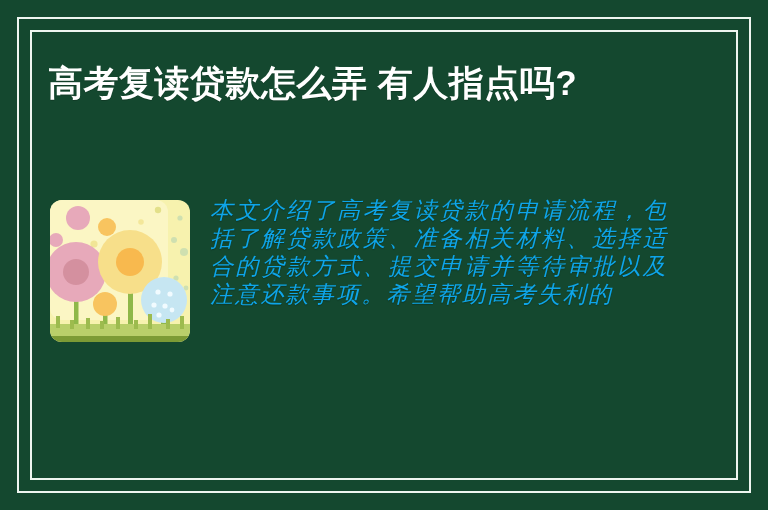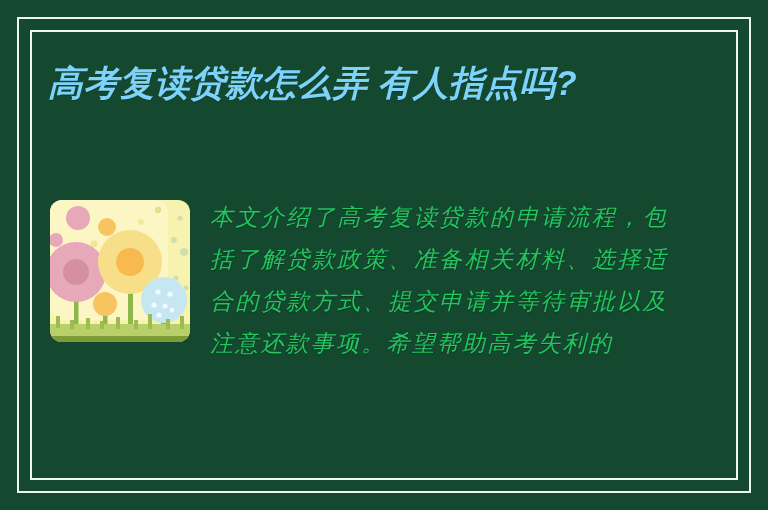--- a/index.html
+++ b/index.html
@@ -43,25 +43,24 @@
     box-sizing: border-box;
     pointer-events: none;
   }
 
   
   .title {
     position: absolute;
     left: 48px;
     top: 58px;
     width: 600px;
-    color: #7dd3fc;
+    color: #ffffff;
     font-size: 35px;
     line-height: 50px;
     font-weight: bold;
-    font-style: italic;
     letter-spacing: 0.5px;
     font-family: "Liberation Sans", "DejaVu Sans", sans-serif;
     white-space: pre-wrap;
     word-break: break-all;
     text-shadow: 0 1px 0 rgba(0,0,0,0.18);
   }
 
   
   .content {
     position: absolute;
@@ -82,23 +81,23 @@
   }
   .illustration svg {
     display: block;
     width: 144px;
     height: 160px;
   }
 
   
   .body-text {
     flex: 1 1 auto;
-    color: #22c55e;
+    color: #0ea5e9;
     font-size: 23px;
-    line-height: 42px;
+    line-height: 28px;
     letter-spacing: 2.2px;
     font-family: "DejaVu Serif", "Liberation Serif", serif;
     font-style: italic;
     font-weight: 500;
     text-align: justify;
     text-shadow: 0 1px 1px rgba(0,0,0,0.25);
     word-break: break-all;
   }
 </style>
 </head>

